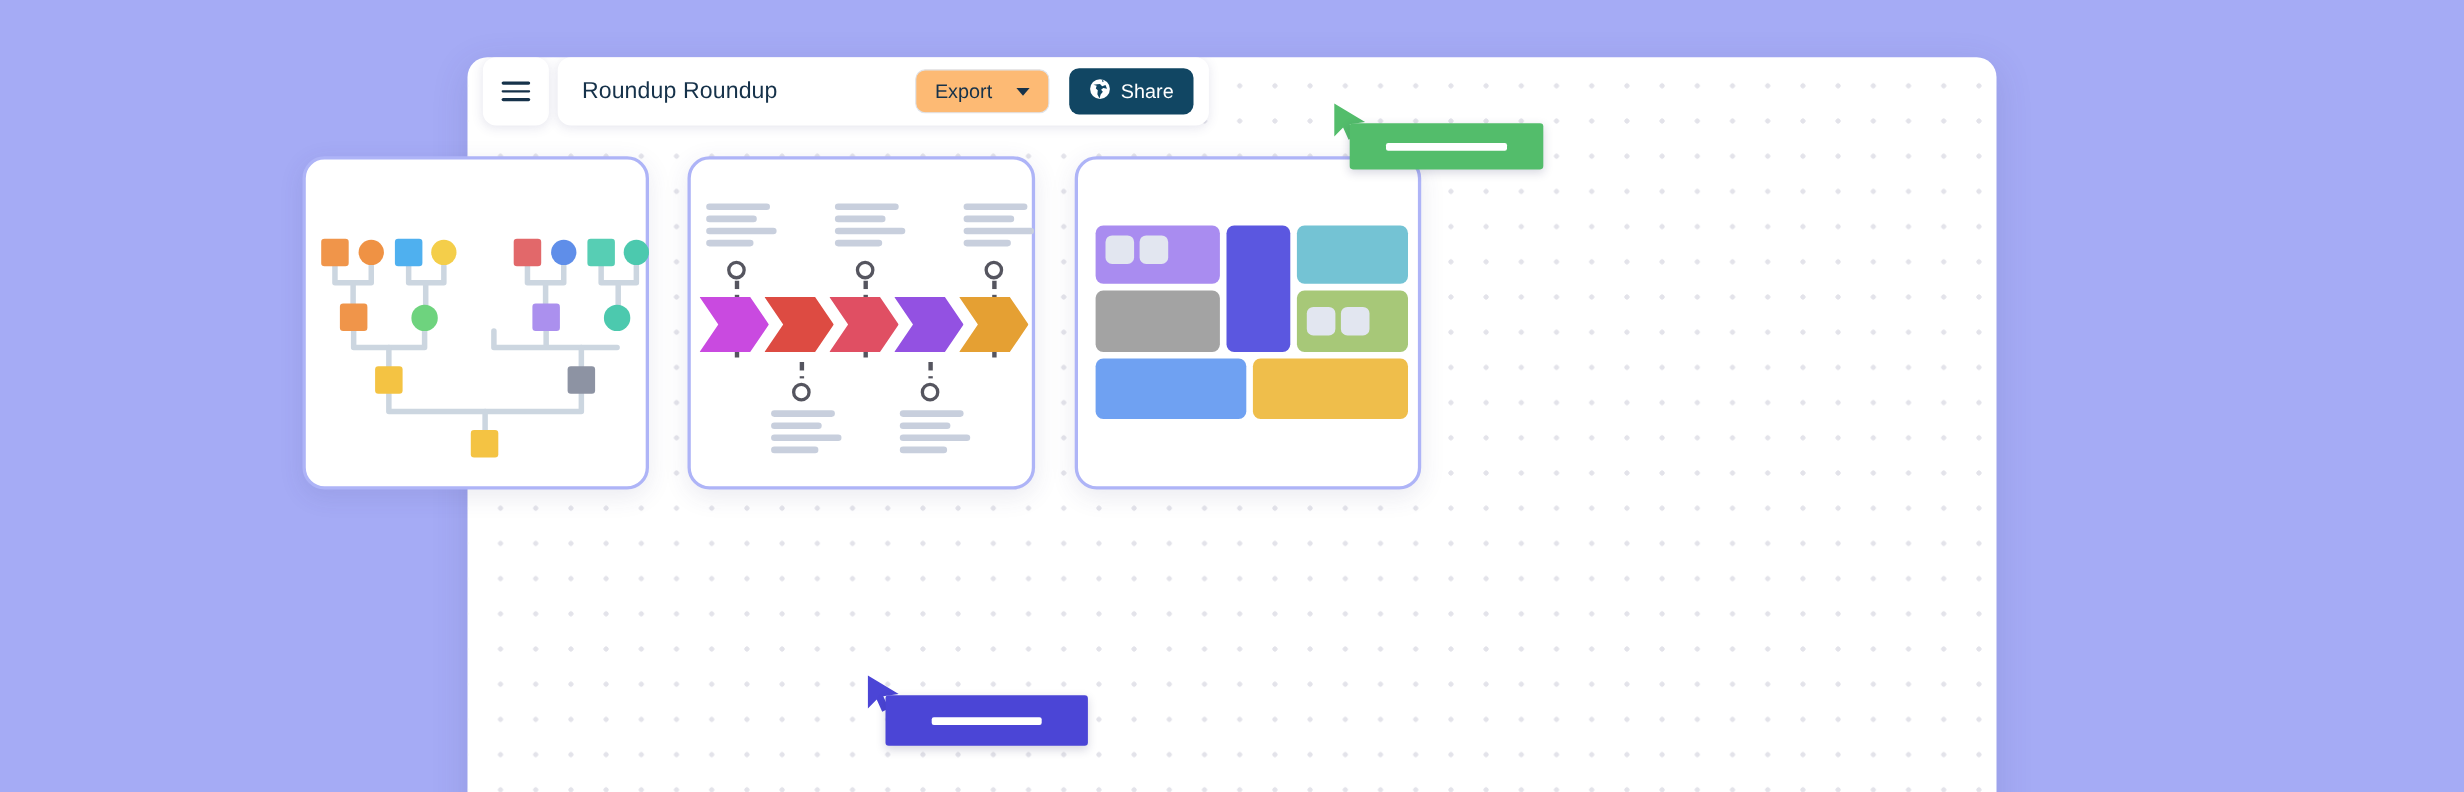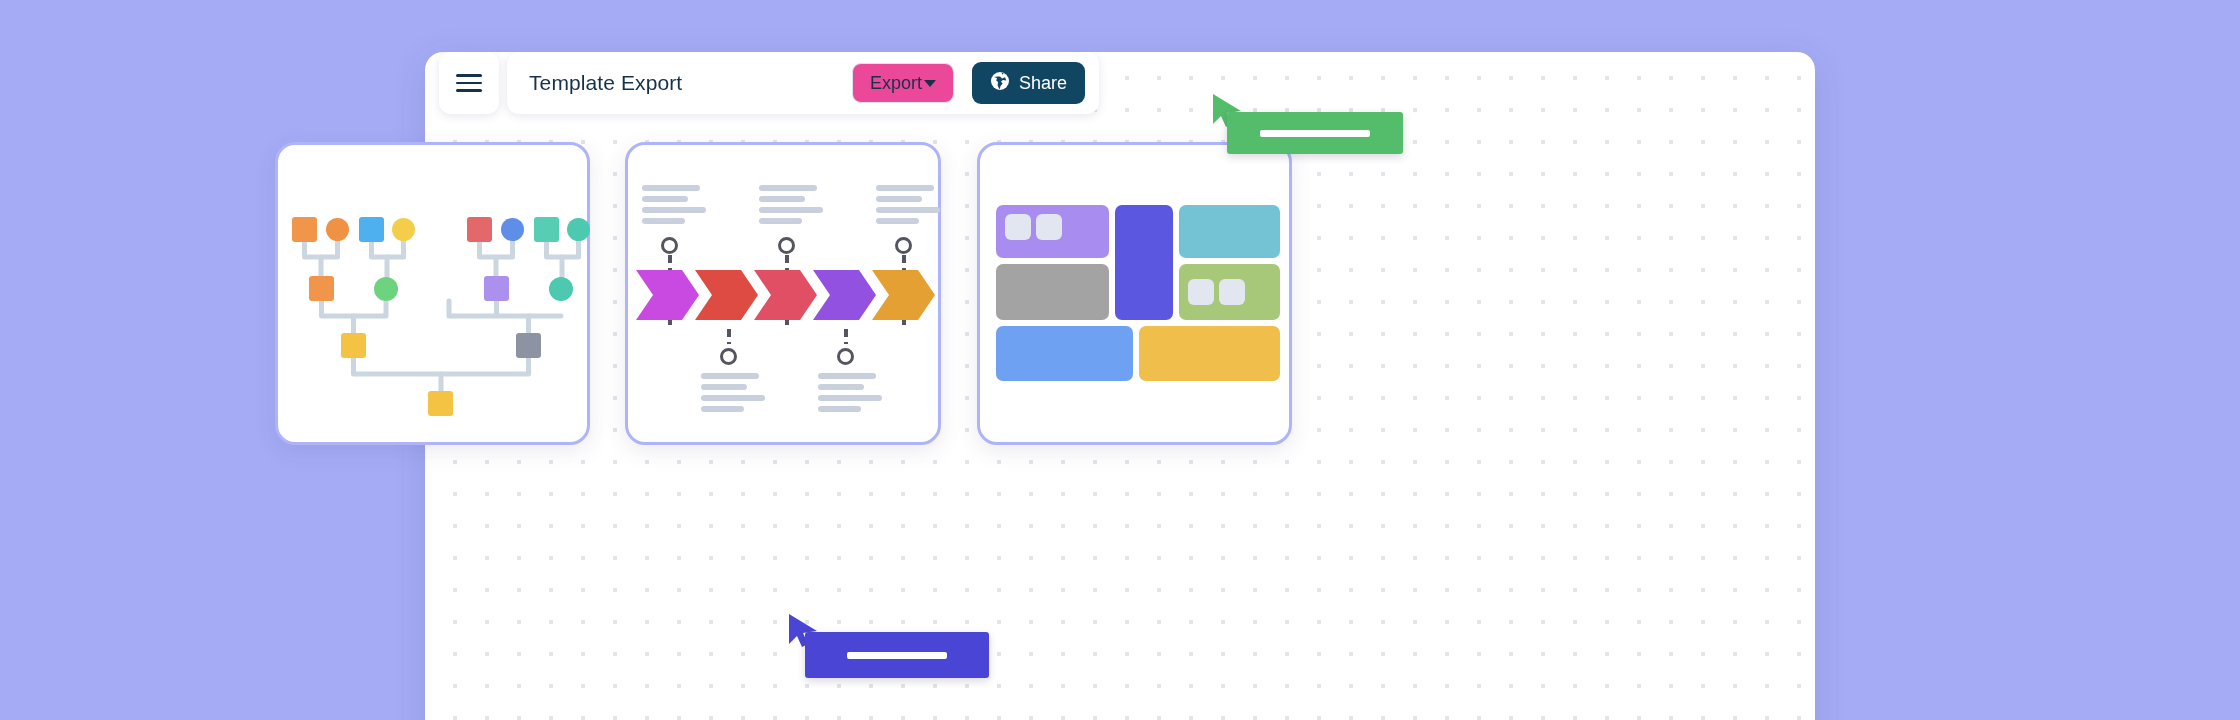--- a/index.html
+++ b/index.html
@@ -81,26 +81,26 @@
     font-size: 21px;
     color: #16324a;
     white-space: nowrap;
     flex: 1;
     letter-spacing: .1px;
   }
 
   .btn-export {
     display: flex;
     align-items: center;
-    gap: 2px;
+    gap: 22px;
     height: 40px;
     padding: 0 17px;
     border: 1.5px solid #dfe3ea;
     border-radius: 9px;
-    background: #ec4899;
+    background: #fdba74;
     color: #16324a;
     font-size: 18px;
     cursor: pointer;
     font-family: "Liberation Sans", sans-serif;
     white-space: nowrap;
   }
   .caret {
     width: 0; height: 0;
     border-left: 6px solid transparent;
     border-right: 6px solid transparent;
@@ -203,21 +203,21 @@
 
     <div class="menu-btn">
       <span class="bars">
         <i></i>
           <i></i>
           <i></i>
       </span>
     </div>
 
     <div class="toolbar">
-      <span class="doc-title">Template Export</span>
+      <span class="doc-title">Roundup Roundup</span>
 
       <button class="btn-export">
         <span>Export</span>
         <span class="caret"></span>
       </button>
 
       <button class="btn-share">
         <span>
           <svg width="20" height="20" viewBox="0 0 20 20" aria-hidden="true">
             <circle cx="10" cy="10" r="9" fill="#ffffff"></circle>

